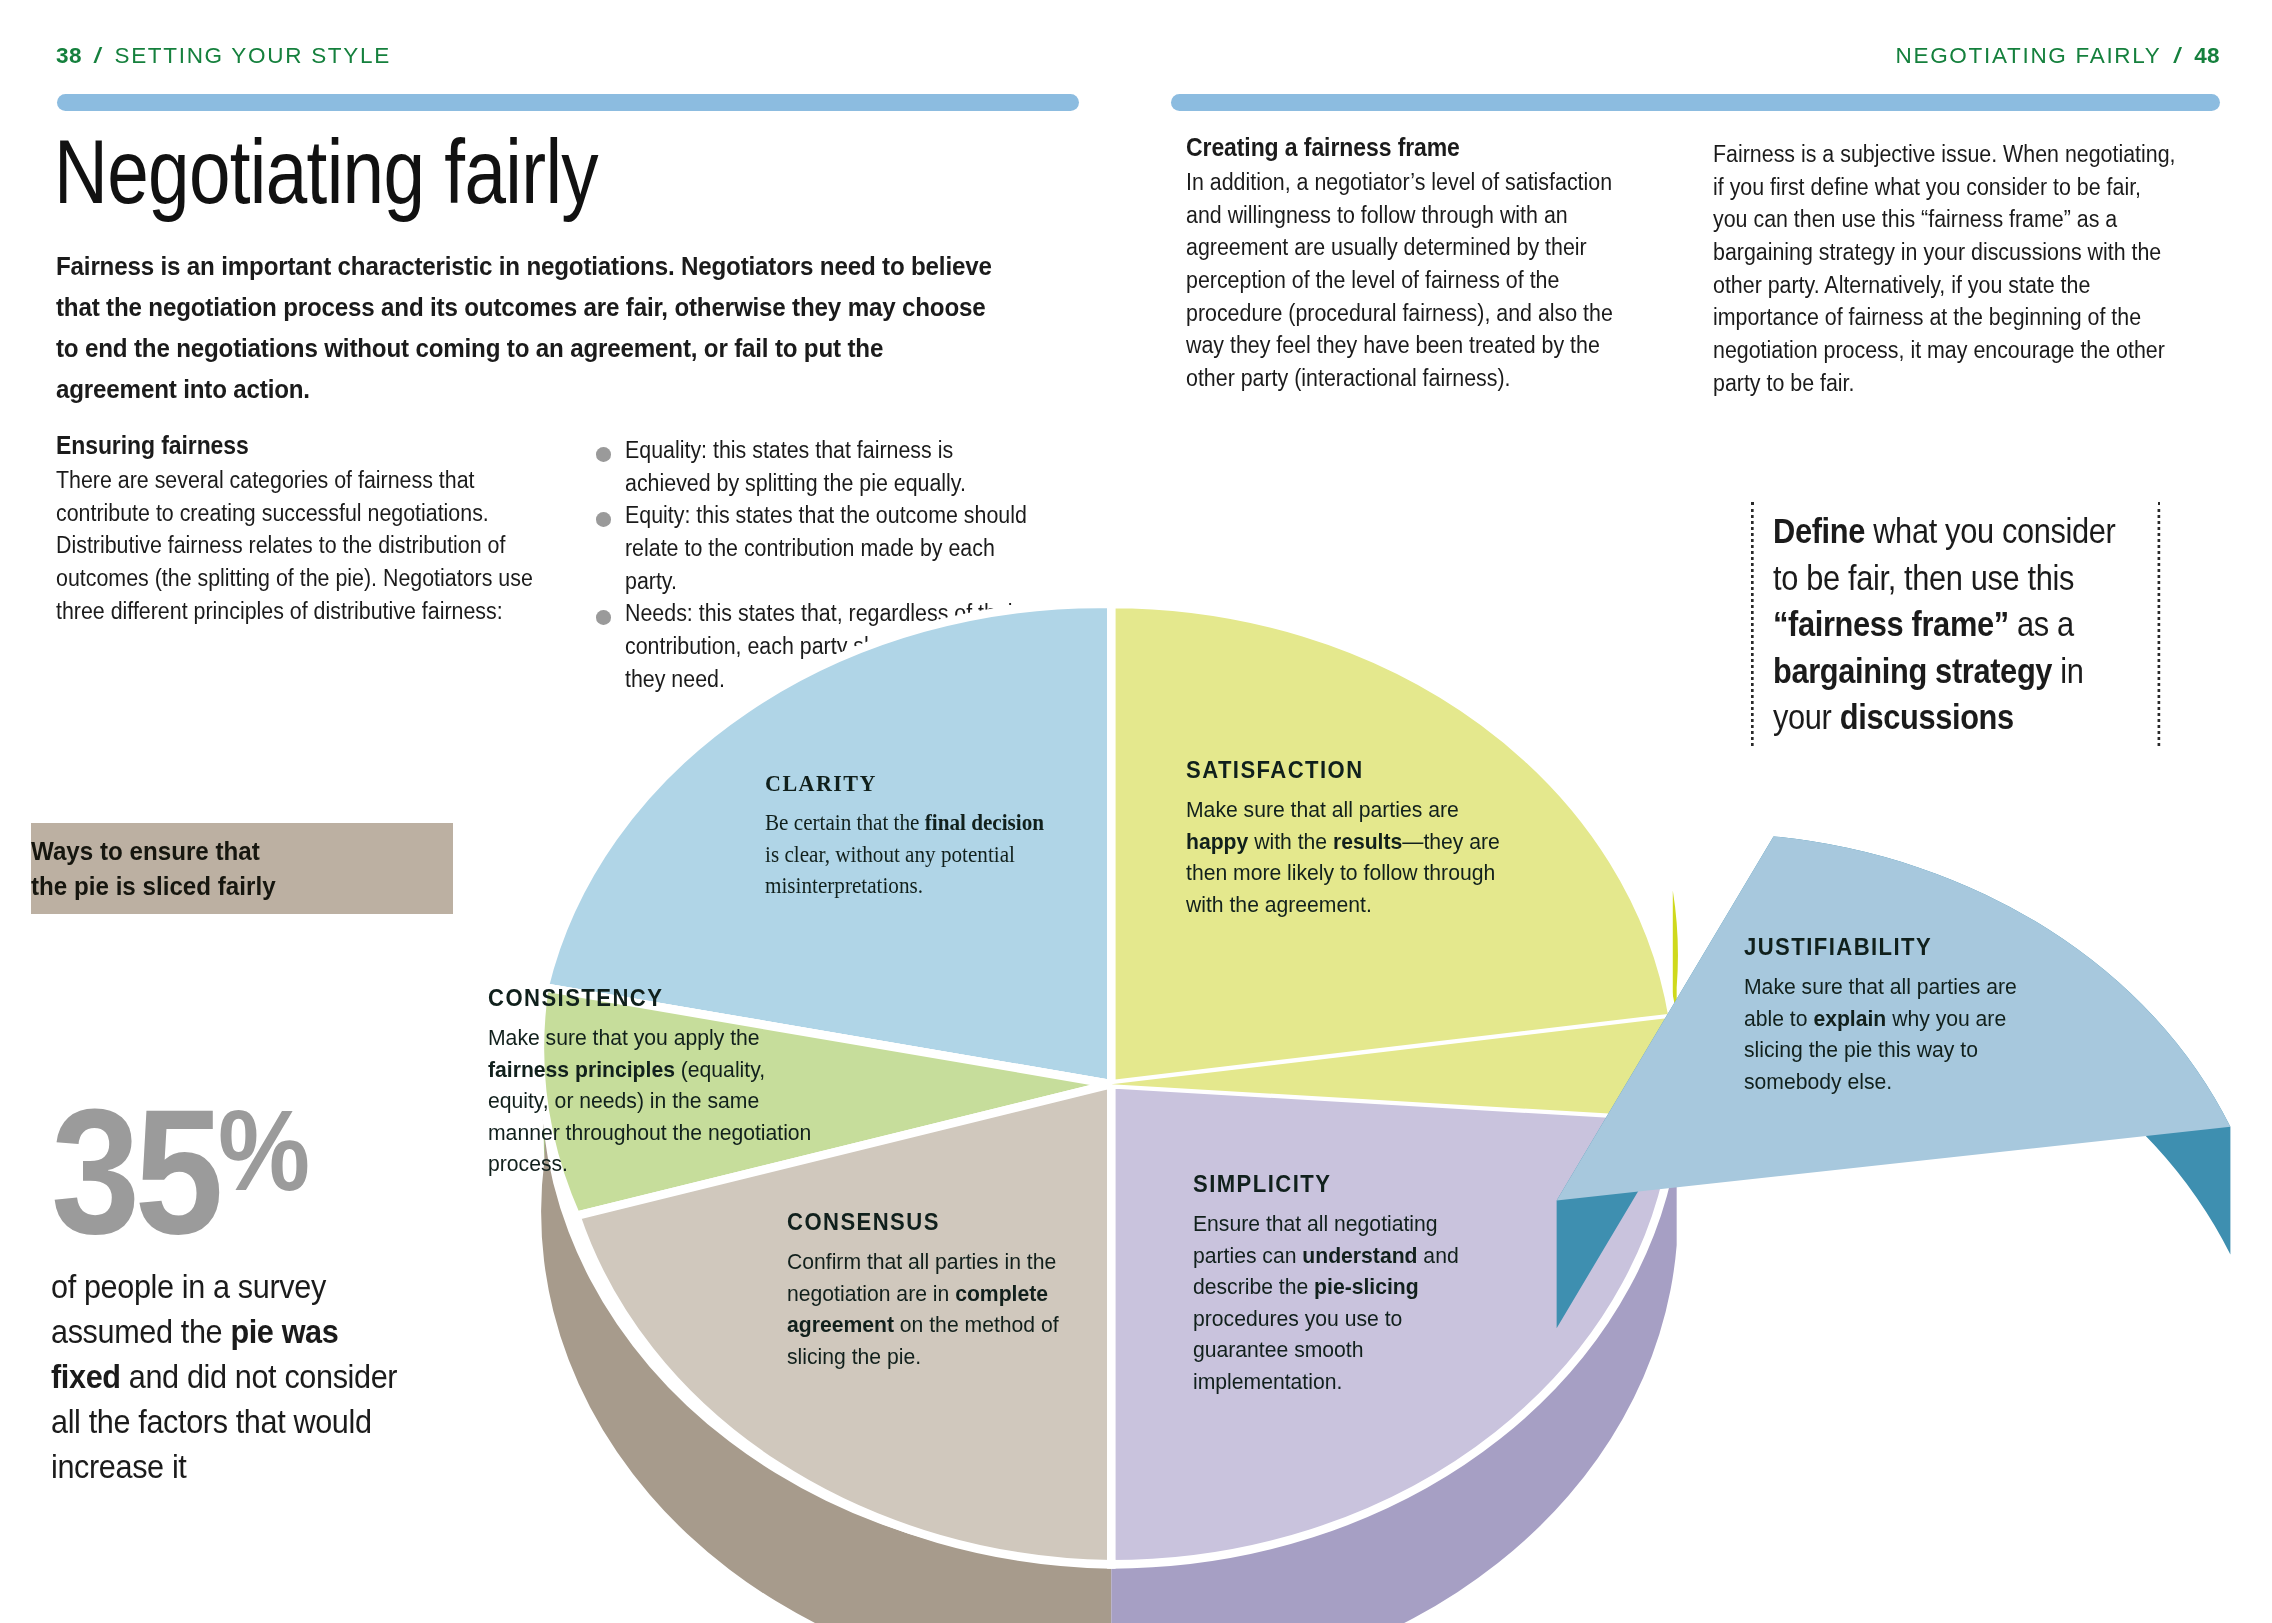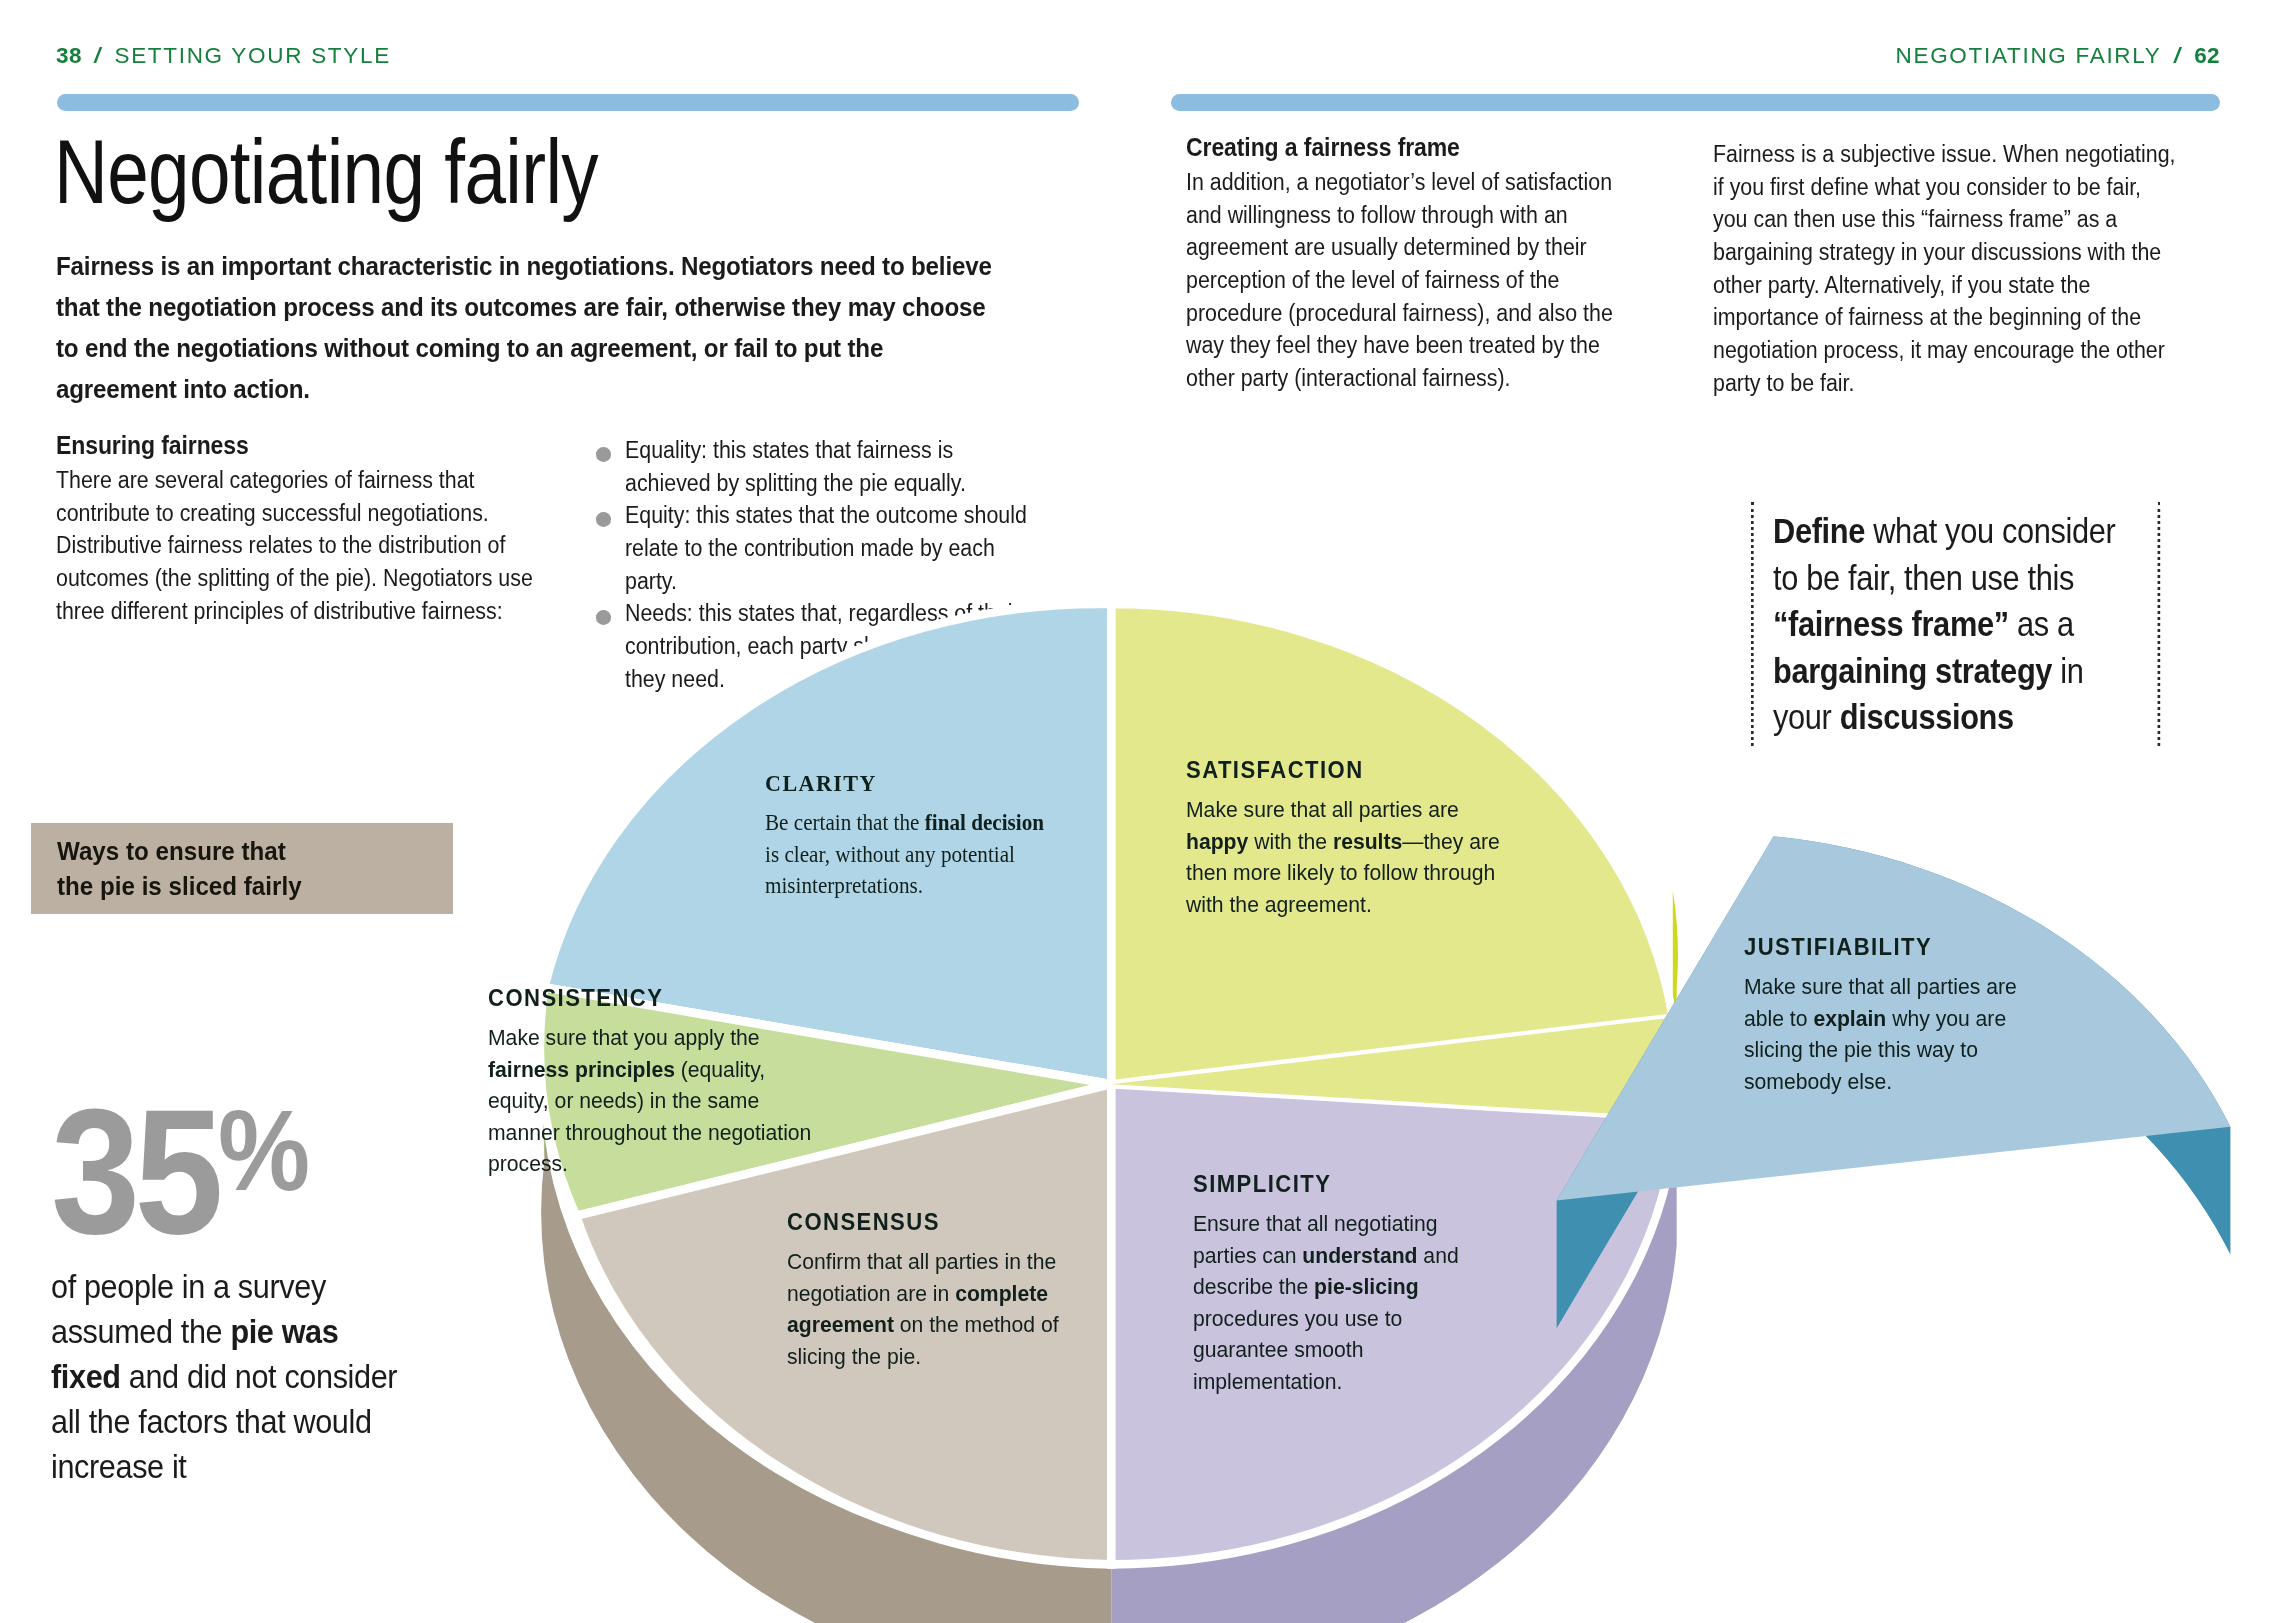--- a/index.html
+++ b/index.html
@@ -88,21 +88,21 @@
     font-size:35px; line-height:1.33;
     font-weight:300; letter-spacing:-0.4px;
     transform:scaleX(0.88); transform-origin:left top;
   }
   .pullquote b { font-weight:bold; }
 
   
   .banner {
     position:absolute; left:31px; top:823px; width:422px; height:91px;
     background:#bcb0a2; display:flex; flex-direction:column;
-    justify-content:center; padding-left:26px;
+    justify-content:center; 
   }
   .banner-line {
     font-size:26px; font-weight:bold; line-height:1.32; color:#16160f;
     transform:scaleX(0.93); transform-origin:left center;
   }
 
   
   .statwrap { position:absolute; left:51px; top:1096px; width:403px; }
   .statnum {
     font-size:178px; font-weight:bold; color:#9b9b9b; line-height:0.85;
@@ -147,21 +147,21 @@
 <div class="page">
 
   <div class="runhead left">
     <span class="pg">38</span>
     <span class="sep">/</span>
     <span class="sect">SETTING YOUR STYLE</span>
   </div>
   <div class="runhead right">
     <span class="sect">NEGOTIATING FAIRLY</span>
     <span class="sep">/</span>
-    <span class="pg">62</span>
+    <span class="pg">48</span>
   </div>
 
   <div class="rule left"></div>
   <div class="rule right"></div>
 
   <h1 class="title">Negotiating fairly</h1>
 
   <p class="standfirst">Fairness is an important characteristic in negotiations. Negotiators need to believe that the negotiation process and its outcomes are fair, otherwise they may choose to end the negotiations without coming to an agreement, or fail to put the agreement into action.</p>
 
   <div id="ensuring">

